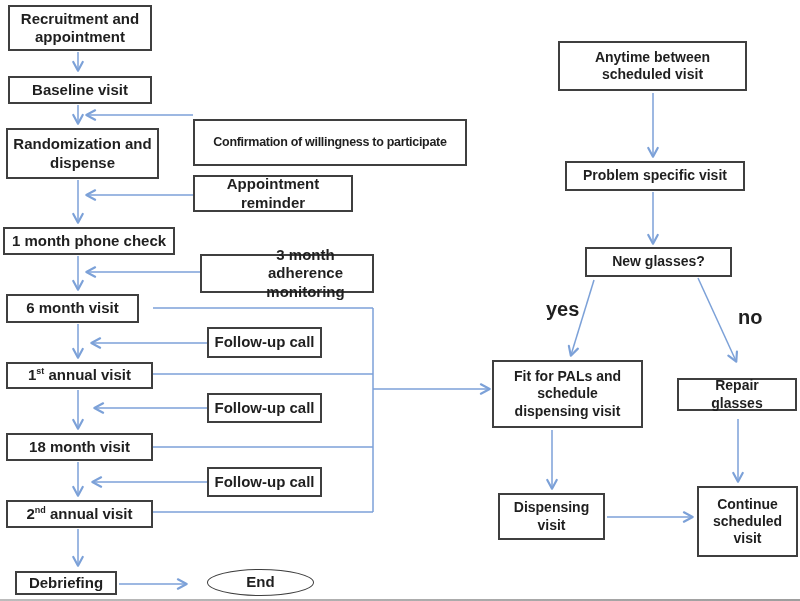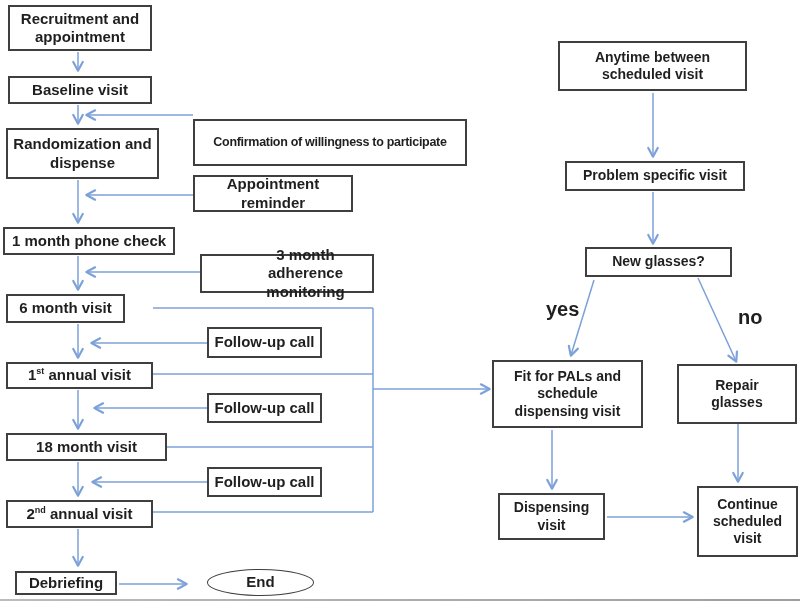--- a/index.html
+++ b/index.html
@@ -123,27 +123,27 @@
   <div class="node fs15" style="left:8px;top:5px;width:144px;height:46px;">Recruitment and
 appointment</div>
 
   <div class="node fs15" style="left:8px;top:76px;width:144px;height:28px;">Baseline visit</div>
 
   <div class="node fs15" style="left:6px;top:128px;width:153px;height:51px;">Randomization and
 dispense</div>
 
   <div class="node fs15" style="left:3px;top:227px;width:172px;height:28px;">1 month  phone check</div>
 
-  <div class="node fs15" style="left:6px;top:294px;width:119px;height:29px;text-align:center;">6 month visit</div>
+  <div class="node fs15" style="left:6px;top:294px;width:133px;height:29px;text-align:center;">6 month visit</div>
 
   <div class="node fs15" style="left:6px;top:362px;width:147px;height:27px;">
     <span><span>1</span><sup class="ord">st</sup><span> annual visit</span></span>
   </div>
 
-  <div class="node fs15" style="left:6px;top:433px;width:161px;height:28px;">18 month visit</div>
+  <div class="node fs15" style="left:6px;top:433px;width:147px;height:28px;">18 month visit</div>
 
   <div class="node fs15" style="left:6px;top:500px;width:147px;height:28px;">
     <span><span>2</span><sup class="ord">nd</sup><span> annual visit</span></span>
   </div>
 
   <div class="node fs15" style="left:15px;top:571px;width:102px;height:24px;">Debriefing</div>
 
   <div class="node ellipse fs15" style="left:207px;top:569px;width:107px;height:27px;">End</div>
 
   <div class="node fs12" style="left:193px;top:101px;width:274px;height:47px;">Confirmation of willingness to participate</div>
@@ -167,21 +167,21 @@
   <div class="node fs14" style="left:585px;top:247px;width:147px;height:30px;">New glasses?</div>
 
   <div class="branch-label" style="left:546px;top:298px;">yes</div>
 
   <div class="branch-label" style="left:738px;top:306px;">no</div>
 
   <div class="node fs14" style="left:492px;top:360px;width:151px;height:68px;">Fit for PALs and
 schedule
 dispensing visit</div>
 
-  <div class="node fs14" style="left:677px;top:364px;width:120px;height:60px;">Repair
+  <div class="node fs14" style="left:677px;top:378px;width:120px;height:33px;">Repair
 glasses</div>
 
   <div class="node fs14" style="left:498px;top:493px;width:107px;height:47px;">Dispensing
 visit</div>
 
   <div class="node fs14" style="left:697px;top:486px;width:101px;height:71px;">Continue
 scheduled
 visit</div>
 
   <div class="bottom-edge"></div>

